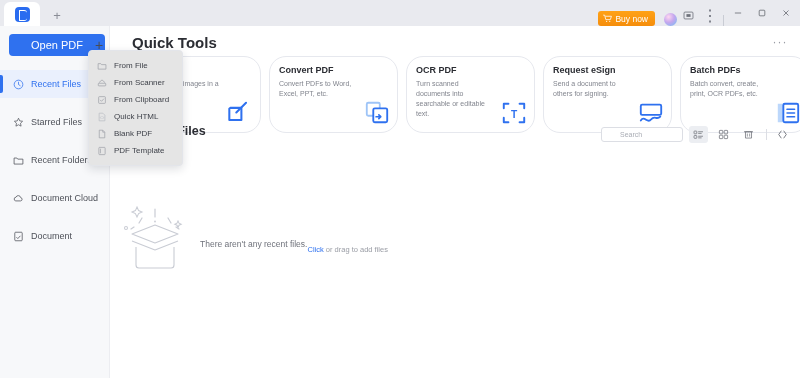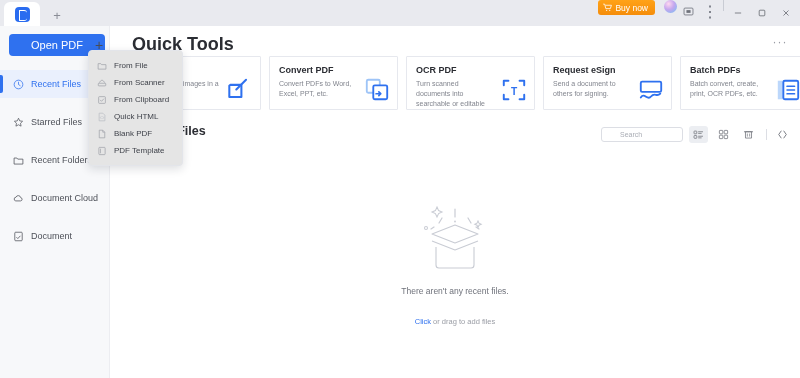--- a/index.html
+++ b/index.html
@@ -31,21 +31,21 @@
     content: ""; position: absolute; left: 4px; top: 3px;
     width: 7px; height: 9px; border: 1.6px solid #fff; border-right: none;
     border-radius: 1px 3px 3px 1px;
   }
   .new-tab {
     width: 34px; height: 22px; display: flex; align-items: center; justify-content: center;
     color: #8a8d96; font-size: 13px;
   }
   .tb-right {
     position: absolute; right: 0; top: 0; height: 26px;
-    display: flex; align-items: flex-start; gap: 0px; padding-right: 2px;
+    display: flex; align-items: flex-end; gap: 0px; padding-right: 2px;
   }
   .buy-btn {
     background: linear-gradient(180deg,#ffa217,#f58d0b);
     color: #fff; font-size: 8.5px; height: 15px; border-radius: 3px;
     padding: 0 7px 0 5px; display: flex; align-items: center; gap: 3px;
     border: none; cursor: pointer; white-space: nowrap;
   }
   .cart-ic { width: 9px; height: 9px; display: block; }
   .orb {
     width: 13px; height: 13px; border-radius: 50%; margin-left: 9px;
@@ -86,32 +86,32 @@
   .nav-item.active::before {
     content: ""; position: absolute; left: 0; top: 5px;
     width: 2.5px; height: 18px; background: #2f71ef; border-radius: 0 2px 2px 0;
   }
   .nav-item svg { flex: 0 0 auto; }
 
   
   .main { position: absolute; left: 110px; top: 26px; width: 690px; height: 352px; background: #fff; }
   .qt-head {
     position: absolute; left: 22px; top: 8px;
-    font-size: 18px; font-weight: bold; color: #2b2d33;
+    font-size: 15px; font-weight: bold; color: #2b2d33;
   }
   .qt-more {
     position: absolute; right: 10px; top: 9px; width: 20px; height: 14px;
     display: flex; align-items: center; justify-content: center;
     color: #9a9da5; font-size: 12px; letter-spacing: 1px; cursor: pointer;
   }
 
   .cards { position: absolute; left: 22px; top: 30px; display: flex; gap: 8px; }
   .card {
-    position: relative; width: 129px; height: 54px;
-    border: 1px solid #e6e8ee; border-radius: 1px; background: #fff;
+    position: relative; width: 129px; height: 77px;
+    border: 1px solid #e6e8ee; border-radius: 17px; background: #fff;
     padding: 8px 8px 0 9px; cursor: pointer; overflow: hidden;
   }
   .card-title { font-size: 9px; font-weight: bold; color: #2b2d33; margin-bottom: 4px; }
   .card-desc { font-size: 7px; color: #82858e; line-height: 1.45; width: 78px; }
   .card-ic { position: absolute; right: 7px; bottom: 6px; width: 26px; height: 26px; }
 
   
   .rf-title {
     position: absolute; left: 22px; top: 98px;
     font-size: 12.5px; font-weight: bold; color: #2b2d33;
@@ -132,21 +132,21 @@
   .vw-btn {
     width: 19px; height: 17px; display: flex; align-items: center; justify-content: center;
     border-radius: 3px; cursor: pointer; margin-left: 6px; color: #6d7078;
   }
   .vw-btn.sel { background: #eceef2; }
   .vw-sep { width: 1px; height: 11px; background: #dcdee4; margin-left: 8px; }
 
   
   .empty {
     position: absolute; left: 0; top: 175px; width: 690px;
-    display: flex; flex-direction: column; align-items: center;
+    display: flex; flex-direction: row; align-items: center;
   }
   .empty-txt { font-size: 8.5px; color: #6f727b; margin-top: 9px; }
   .empty-sub { font-size: 7.5px; color: #9a9da5; margin-top: 21px; }
   .empty-sub a { color: #2f71ef; text-decoration: none; cursor: pointer; }
 
   
   .dropdown {
     position: absolute; left: 88px; top: 50px; width: 95px;
     background: #e5e5e5; border: 1px solid #e3e5ea; border-radius: 4px;
     box-shadow: 0 3px 10px rgba(20,25,40,.14);

